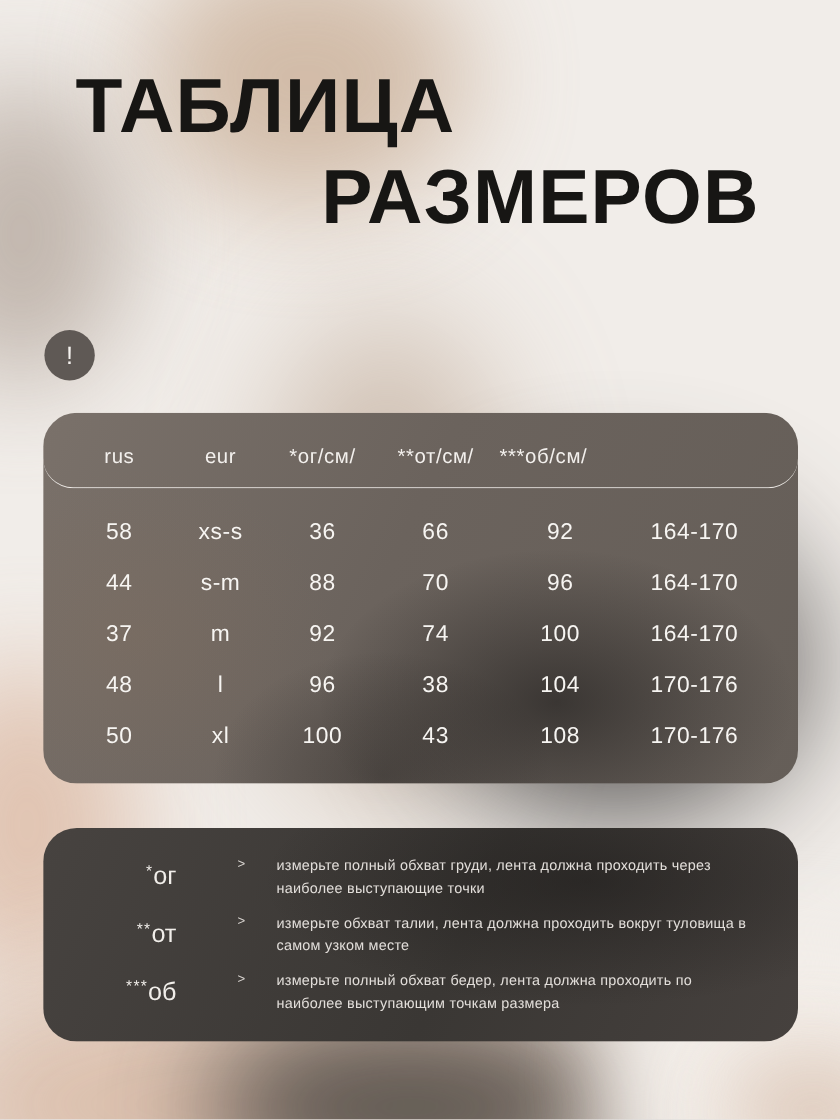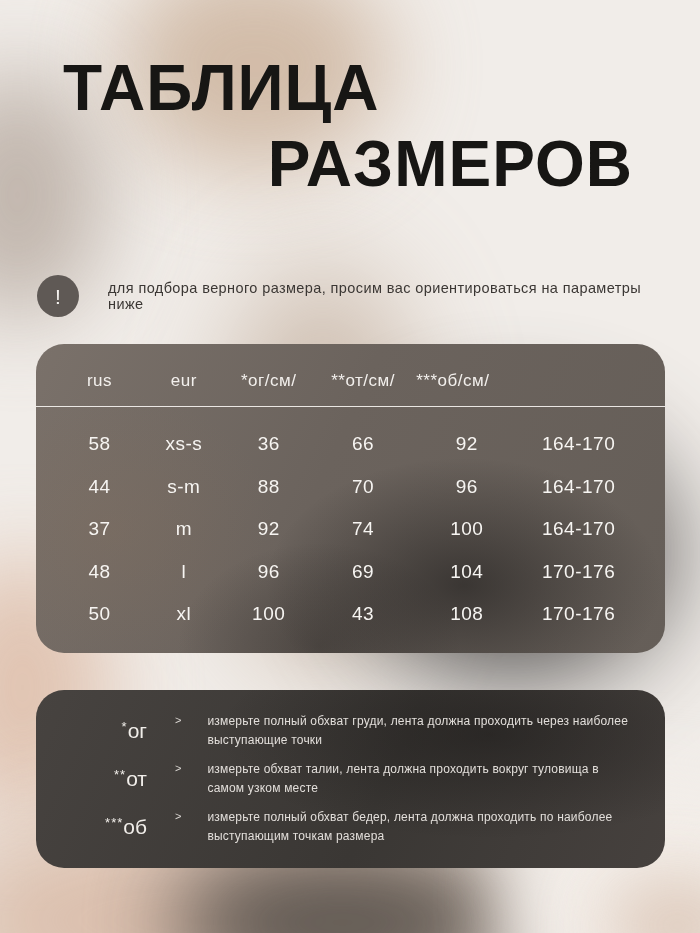--- a/index.html
+++ b/index.html
@@ -41,36 +41,36 @@
       radial-gradient(42% 55% at 68% 78%, rgba(30,28,27,.62), transparent 75%),
       radial-gradient(30% 45% at 45% 98%, rgba(35,32,30,.42), transparent 75%),
       radial-gradient(35% 60% at 12% 60%, rgba(133,112,94,.28), transparent 75%),
       linear-gradient(115deg,#7a716a 0%,#6b635d 45%,#655e58 100%);
   }
   .tgrid{display:grid;grid-template-columns:17% 13% 14% 16% 17% 23%;}
   .tcell{text-align:center;white-space:nowrap;}
   .tcell:first-child{padding-left:20px;}
   .tcell:last-child{padding-right:28px;}
   .thead{height:63px;align-items:center;padding-top:12px;box-sizing:border-box;
-    border-bottom:1.5px solid rgba(245,242,239,.92);}
+    border-bottom:1.5px solid rgba(245,242,239,.92);border-radius:25px;}
   .thead .tcell{color:#f3f0ed;font-size:17px;letter-spacing:.5px;}
   .trows{padding-top:16px;}
   .trow{height:42.5px;align-items:center;}
   .trow .tcell{color:#f7f5f2;font-size:19px;letter-spacing:.5px;}
 
   
   .fn-panel{
     position:absolute;left:36px;top:690px;width:629px;height:178px;
     border-radius:28px;box-sizing:border-box;overflow:hidden;
     padding:21px 30px 0 0;
     background:
       radial-gradient(55% 75% at 72% 25%, rgba(24,22,21,.5), transparent 78%),
       linear-gradient(115deg,#474340 0%,#3a3734 55%,#46413e 100%);
   }
-  .fn-row{display:flex;align-items:center;margin-bottom:9px;min-height:39px;}
+  .fn-row{display:flex;align-items:center;margin-bottom:9px;min-height:39px;gap:23px;}
   .fn-label{width:111px;text-align:right;color:#f1eeea;font-size:21px;line-height:1;white-space:nowrap;flex:0 0 auto;}
   .fn-stars{font-size:13px;position:relative;top:-7px;letter-spacing:1px;}
   .fn-body{margin-left:28px;display:flex;align-items:flex-start;}
   .fn-marker{color:#dedad6;font-size:11px;line-height:17px;flex:0 0 auto;}
   .fn-text{margin-left:26px;max-width:425px;color:#e2deda;font-size:12px;line-height:19px;letter-spacing:.2px;}
 </style>
 </head>
 <body>
 
 <div id="canvas">
@@ -87,21 +87,20 @@
     <div class="blob b-pinkBR"></div>
   </div>
 
   <div class="title-line title-1">ТАБЛИЦА</div>
   <div class="title-line title-2">РАЗМЕРОВ</div>
 
   <div class="notice">
     <div class="notice-circle">
       <span>!</span>
     </div>
-    <div class="notice-text">для подбора верного размера, просим вас ориентироваться на параметры ниже</div>
   </div>
 
   <div class="table-panel">
     <div class="tgrid thead">
       <span class="tcell">rus</span>
       <span class="tcell">eur</span>
       <span class="tcell">*ог/см/</span>
       <span class="tcell">**от/см/</span>
       <span class="tcell">***об/см/</span>
     </div>
@@ -127,21 +126,21 @@
           <span class="tcell">m</span>
           <span class="tcell">92</span>
           <span class="tcell">74</span>
           <span class="tcell">100</span>
           <span class="tcell">164-170</span>
         </div>
         <div class="tgrid trow">
           <span class="tcell">48</span>
           <span class="tcell">l</span>
           <span class="tcell">96</span>
-          <span class="tcell">69</span>
+          <span class="tcell">38</span>
           <span class="tcell">104</span>
           <span class="tcell">170-176</span>
         </div>
         <div class="tgrid trow">
           <span class="tcell">50</span>
           <span class="tcell">xl</span>
           <span class="tcell">100</span>
           <span class="tcell">43</span>
           <span class="tcell">108</span>
           <span class="tcell">170-176</span>

